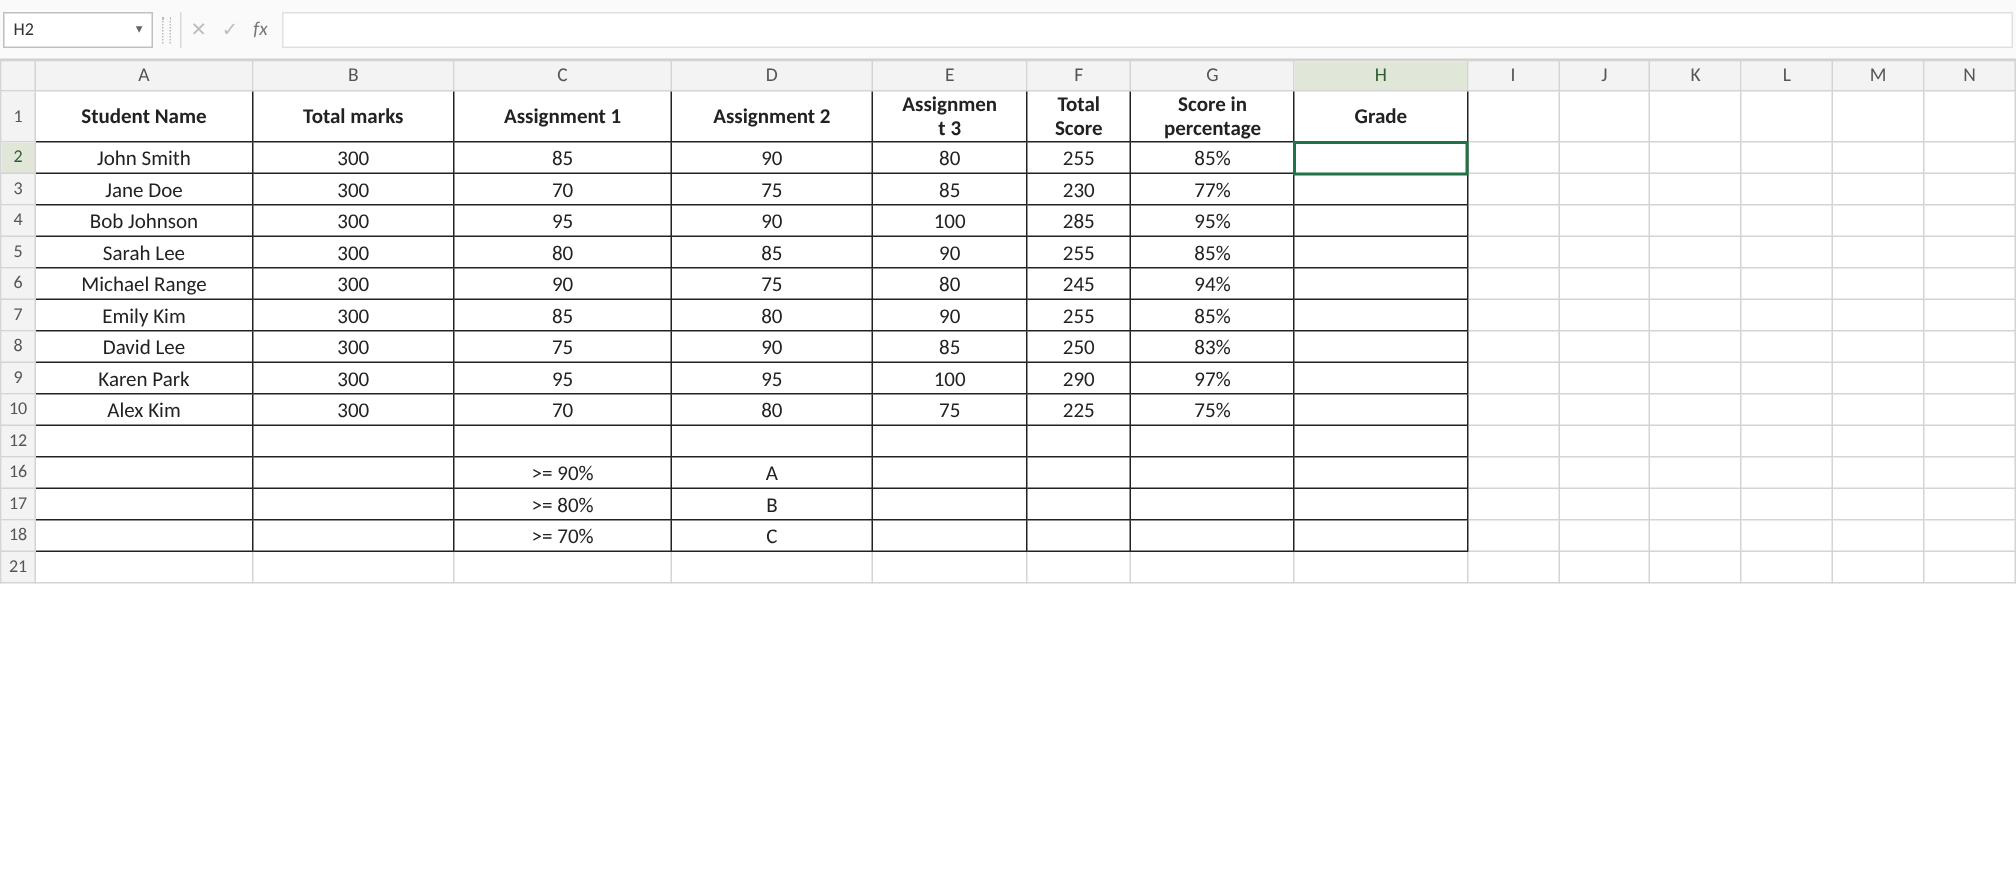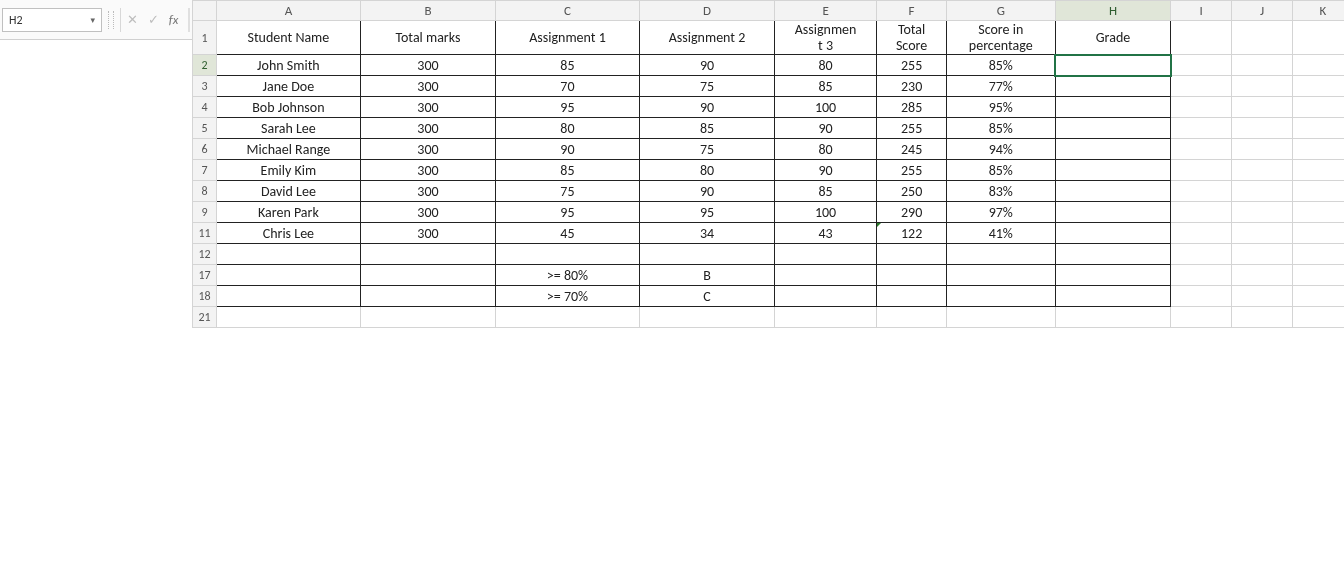--- a/index.html
+++ b/index.html
@@ -7,21 +7,21 @@
     margin: 0; padding: 0;
     font-family: Calibri, "Segoe UI", Arial, sans-serif;
     background: #ffffff;
     font-size: 14px;
     color: #222;
   }
   .app {
     width: 1344px;
     height: 579px;
     display: flex;
-    flex-direction: row;
+    flex-direction: column;
     background: #ffffff;
   }
   
   .formula-bar {
     height: 40px;
     display: flex;
     align-items: center;
     border-bottom: 1px solid #d0d0d0;
     background: #fafafa;
     padding: 4px 2px;
@@ -109,21 +109,21 @@
   
   .sheet td.selected {
     outline: 2px solid #217346;
     outline-offset: -1px;
     position: relative;
     z-index: 2;
   }
 
   
   .bold { font-weight: 700; }
-  .header-row td { font-weight: 400; height: 34px; line-height: 1.1; white-space: normal; margin-top: 37px; }
+  .header-row td { font-weight: 700; height: 34px; line-height: 1.1; white-space: normal; margin-top: 37px; }
   .bordered-block td.live { border: 1px solid #222; }
 
   
   .cA { width: 138px; }
   .cB { width: 128px; }
   .cC { width: 138px; }
   .cD { width: 128px; }
   .cE { width: 98px; }
   .cF { width: 66px; }
   .cG { width: 104px; }
@@ -346,42 +346,59 @@
             <td class="live">97%</td>
             <td class="live"></td>
             <td></td>
             <td></td>
             <td></td>
             <td></td>
             <td></td>
             <td></td>
           </tr>
           <tr class="bordered-block">
-            <th class="rowhdr">11</th>
-            <td class="live">Chris Lee</td>
-            <td class="live">300</td>
-            <td class="live">45</td>
-            <td class="live">34</td>
-            <td class="live">43</td>
-            <td class="live triangle-note">122</td>
-            <td class="live">41%</td>
+            <th class="rowhdr">10</th>
+            <td class="live">Alex Kim</td>
+            <td class="live">300</td>
+            <td class="live">70</td>
+            <td class="live">80</td>
+            <td class="live">75</td>
+            <td class="live">225</td>
+            <td class="live">75%</td>
             <td class="live"></td>
             <td></td>
             <td></td>
             <td></td>
             <td></td>
             <td></td>
             <td></td>
           </tr>
           <tr class="bordered-block">
             <th class="rowhdr">12</th>
             <td class="live"></td>
             <td class="live"></td>
             <td class="live"></td>
             <td class="live"></td>
+            <td class="live"></td>
+            <td class="live"></td>
+            <td class="live"></td>
+            <td class="live"></td>
+            <td></td>
+            <td></td>
+            <td></td>
+            <td></td>
+            <td></td>
+            <td></td>
+          </tr>
+          <tr class="bordered-block">
+            <th class="rowhdr">16</th>
+            <td class="live"></td>
+            <td class="live"></td>
+            <td class="live">&gt;= 90%</td>
+            <td class="live">A</td>
             <td class="live"></td>
             <td class="live"></td>
             <td class="live"></td>
             <td class="live"></td>
             <td></td>
             <td></td>
             <td></td>
             <td></td>
             <td></td>
             <td></td>

